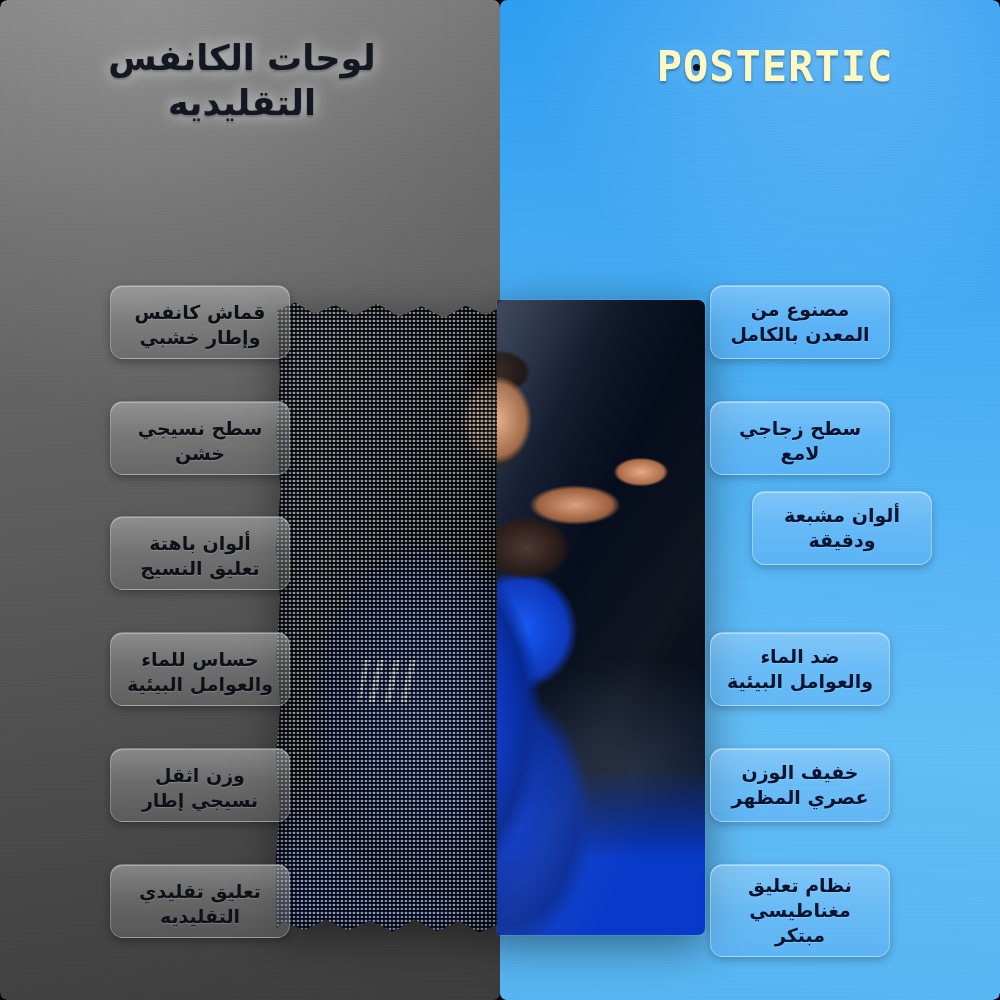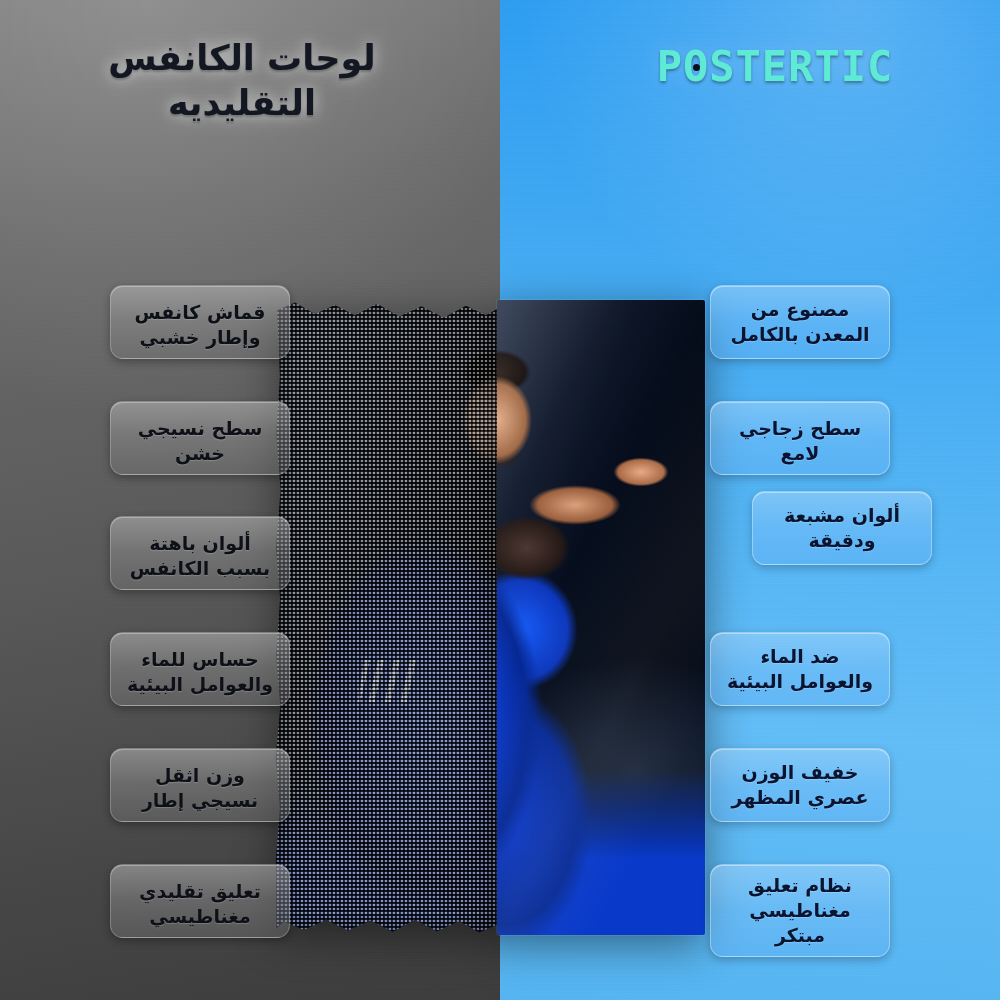--- a/index.html
+++ b/index.html
@@ -1,16 +1,16 @@
 <!DOCTYPE html>
 <html lang="ar" dir="rtl"><head>
 <meta charset="utf-8">
 <title>Postertic Comparison</title>
 <style>
-  * { margin:0; padding:0; box-sizing:border-box; }
+  * { margin:0; padding:0; box-sizing:border-box;border-radius:7px; }
   html,body{ width:1000px; height:1000px; overflow:hidden; background:#000; }
   body{ font-family:"DejaVu Sans","Liberation Sans",sans-serif; }
 
   #stage{
     position:relative;
     width:1000px; height:1000px;
     overflow:hidden;
   }
 
   
@@ -40,21 +40,21 @@
     font-size:35px; font-weight:800; line-height:1.28;
     color:#131722; direction:rtl;
     text-shadow:0 0 14px rgba(255,255,255,.55), 0 0 30px rgba(255,255,255,.32), 0 2px 2px rgba(0,0,0,.35);
     letter-spacing:-0.5px;
   }
   .logo{
     position:absolute; left:630px; top:42px; width:290px;
     text-align:center; direction:ltr;
     font-family:"DejaVu Sans Mono","Liberation Mono",monospace;
     font-size:42px; font-weight:700; letter-spacing:1px;
-    color:#5eead4;
+    color:#fef9c3;
     text-shadow:0 2px 3px rgba(0,0,0,.35), 0 0 22px rgba(255,255,255,.18);
     white-space:nowrap;
   }
   .logo .o-dot{ position:relative; display:inline-block; }
   .logo .o-dot::after{
     content:""; position:absolute; left:50%; top:52%;
     width:7px; height:7px; margin:-3.5px 0 0 -3.5px;
     border-radius:50%; background:#0a0f18;
   }
   .vs{
@@ -244,30 +244,30 @@
   </div>
 
   <div id="left-pills">
       <div class="pill pill-left" style="top: 285px;">
         <span>قماش كانفس وإطار خشبي</span>
       </div>
       <div class="pill pill-left" style="top: 401px;">
         <span>سطح نسيجي خشن</span>
       </div>
       <div class="pill pill-left" style="top: 516px;">
-        <span>ألوان باهتة بسبب الكانفس</span>
+        <span>ألوان باهتة تعليق النسيج</span>
       </div>
       <div class="pill pill-left" style="top: 632px;">
         <span>حساس للماء والعوامل البيئية</span>
       </div>
       <div class="pill pill-left" style="top: 748px;">
         <span>وزن اثقل نسيجي إطار</span>
       </div>
       <div class="pill pill-left" style="top: 864px;">
-        <span>تعليق تقليدي مغناطيسي</span>
+        <span>تعليق تقليدي التقليديه</span>
       </div>
     </div>
   <div id="right-pills">
       <div class="pill pill-right" style="top: 285px;">
         <span>مصنوع من المعدن بالكامل</span>
       </div>
       <div class="pill pill-right" style="top: 401px; align-items: flex-end;">
         <span>سطح زجاجي لامع</span>
       </div>
       <div class="pill pill-right" style="top: 491px; margin-left: 42px;">

